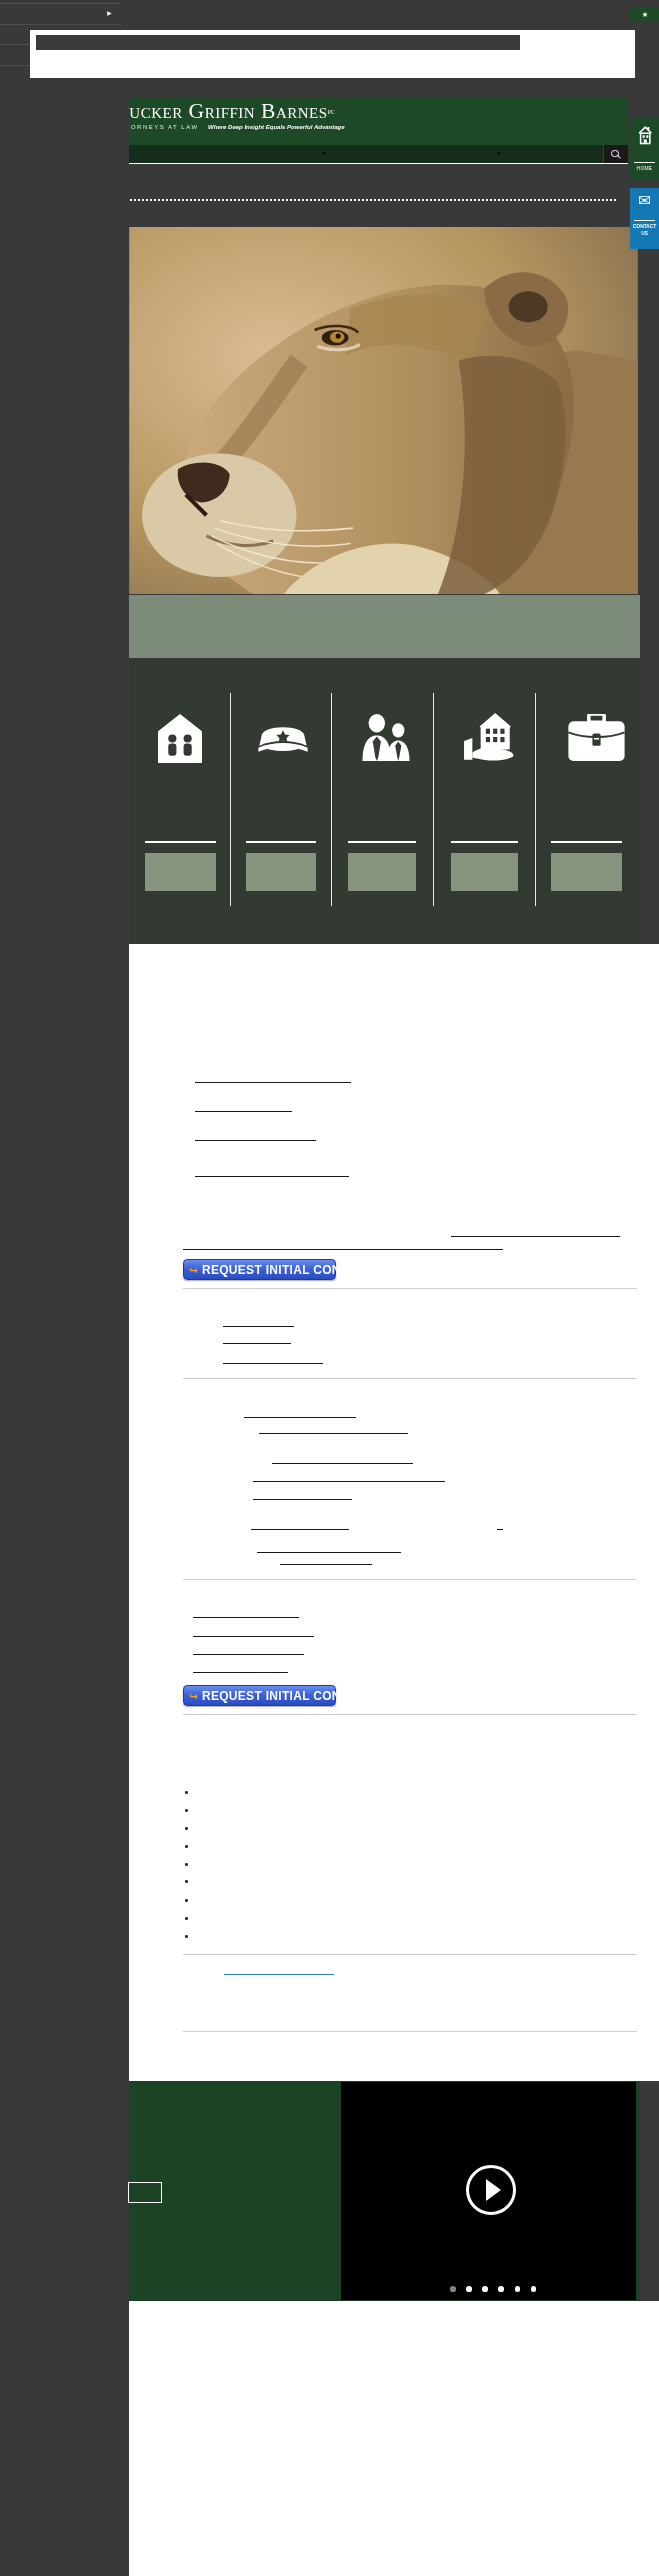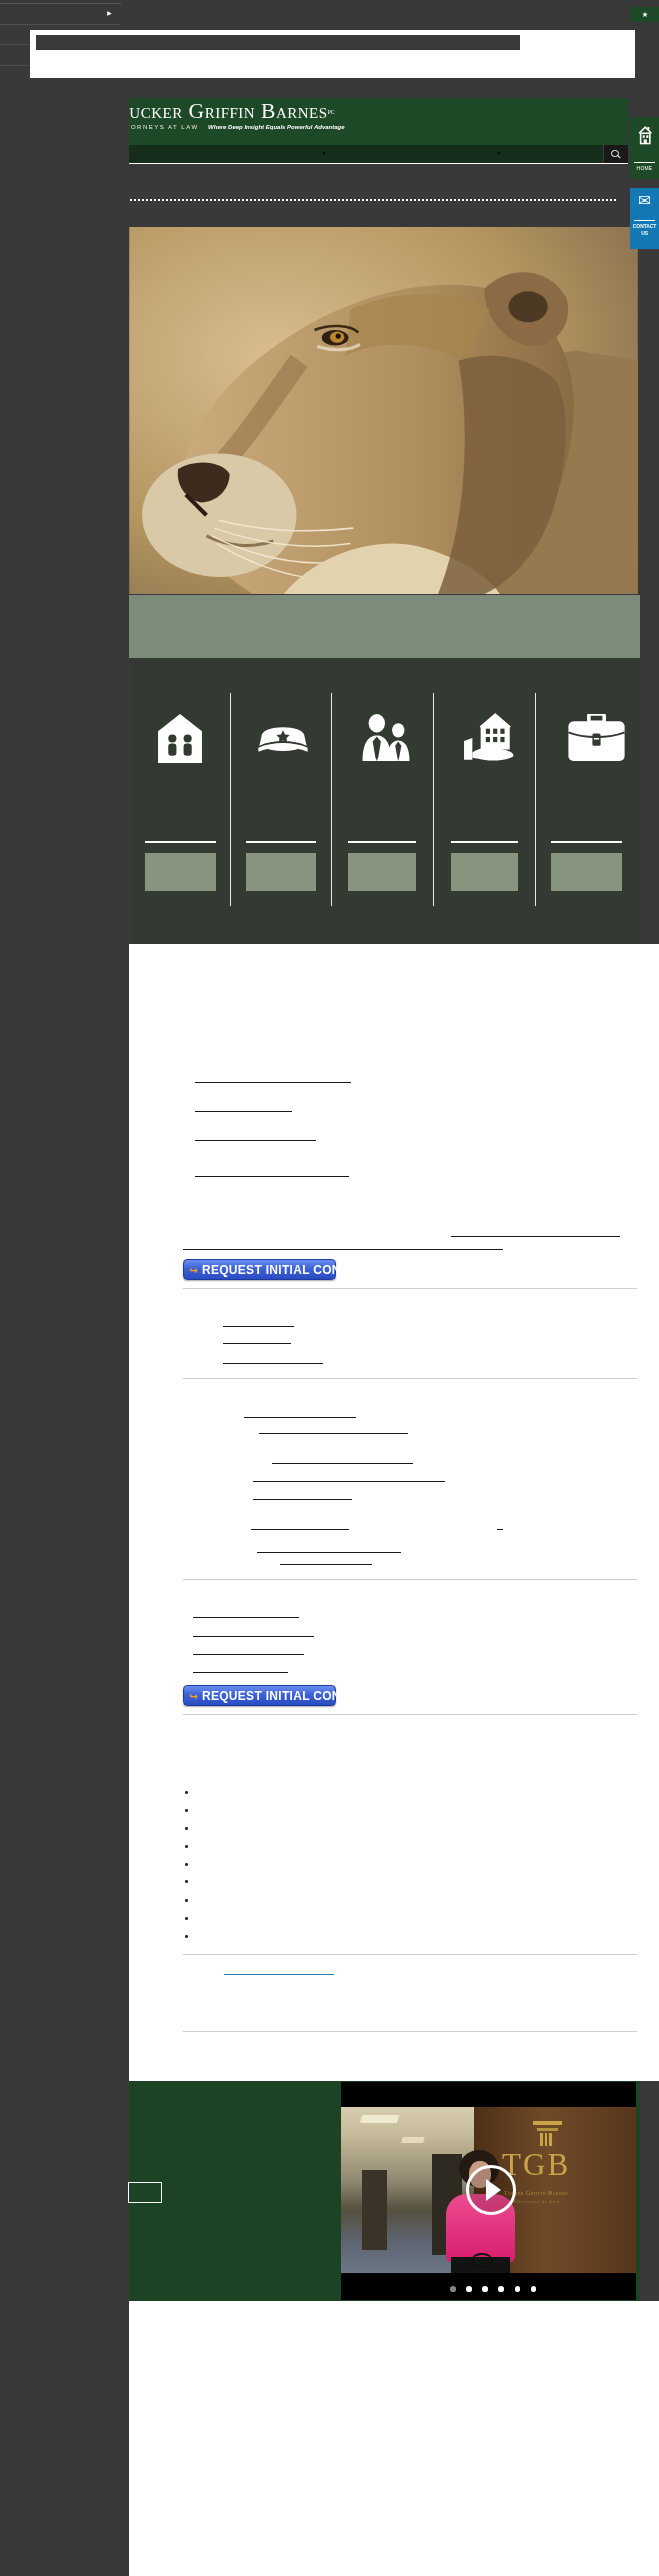--- a/index.html
+++ b/index.html
@@ -232,41 +232,20 @@
   <div class="divider" style="left:183px;top:1954px;width:454px;"></div>
 
   <div class="ul" style="left:224px;top:1974px;width:110px;background:#2e7cb5;"></div>
   <div class="divider" style="left:183px;top:2031px;width:454px;"></div>
 
   <div class="a" style="left:129px;top:2081px;width:511px;height:221px;background:#1c4323;">
     <div class="a" style="left:-1px;top:101px;width:32px;height:18.5px;border:1px solid #fff;"></div>
 
     <div class="a" style="left:212px;top:1px;width:295px;height:218px;background:#000;">
 
-      <div class="a" style="left:0;top:25px;width:295px;height:166px;overflow:hidden;">
-        <div class="a" style="left:0;top:0;width:133px;height:166px;background:linear-gradient(180deg,#d8cdb0 0%,#c3b897 18%,#8f8770 45%,#55503f 62%,#5e6573 82%,#6d7787 100%);"></div>
-        <div class="a" style="left:19.6px;top:8.2px;width:37px;height:8.2px;background:#f0ead0;transform:skewX(-18deg);"></div>
-        <div class="a" style="left:61px;top:30px;width:21.6px;height:5.7px;background:#e5dcbe;transform:skewX(-14deg);"></div>
-        <div class="a" style="left:91px;top:47px;width:30px;height:101px;background:#2e2a22;"></div>
-        <div class="a" style="left:20.6px;top:63px;width:25px;height:80px;background:#3a3428;"></div>
-        <div class="a" style="left:133px;top:0;width:162px;height:166px;background:linear-gradient(90deg,#4e3017,#6f4a28 45%,#58361c);"></div>
-
-        <div class="a" style="left:192px;top:14.4px;width:29px;height:4.1px;background:#c9a348;"></div>
-        <div class="a" style="left:196px;top:20.6px;width:20.6px;height:3.1px;background:#b5923e;"></div>
-        <div class="a" style="left:199px;top:26px;width:14.4px;height:13.4px;background:repeating-linear-gradient(90deg,#c9a348 0 2.6px,#6f4a28 2.6px 4.6px);"></div>
-        <div class="a serif" style="left:161px;top:40px;width:103px;font-size:31px;color:#c9a348;letter-spacing:2.1px;">TGB</div>
-        <div class="a serif sc" style="left:163px;top:83px;width:103px;font-size:5.7px;color:#b5923e;letter-spacing:0.5px;">Tucker Griffin Barnes</div>
-        <div class="a serif" style="left:172px;top:92px;width:103px;font-size:4.6px;font-style:italic;color:#a5843a;letter-spacing:1px;">Attorneys at Law</div>
-
-        <div class="a" style="left:118px;top:43px;width:40px;height:37px;border-radius:50%;background:#241a12;"></div>
-        <div class="a" style="left:128px;top:54px;width:21.6px;height:27px;border-radius:46%;background:#c99d85;"></div>
-        <div class="a" style="left:105px;top:87px;width:69px;height:68px;border-radius:20.6px 20.6px 5.2px 5.2px;background:linear-gradient(180deg,#ec4b8f,#d91f6f);"></div>
-        <div class="a" style="left:110px;top:150px;width:59px;height:15.5px;background:#131313;"></div>
-        <div class="a" style="left:130px;top:146px;width:17.5px;height:11.3px;border-radius:50%;border:2.6px solid #101010;background:transparent;"></div>
-      </div>
 
       <div class="a" style="left:125px;top:83px;width:44px;height:44px;border:3.1px solid #fff;border-radius:50%;background:rgba(0,0,0,0.15);">
         <span class="a" style="left:16.5px;top:10.8px;width:0;height:0;border-left:15.5px solid #fff;border-top:11.3px solid transparent;border-bottom:11.3px solid transparent;"></span>
       </div>
 
       <div class="a" style="left:109px;top:203px;white-space:nowrap;">
         <span class="dot" style="background:#7d8b7a;margin-right:8.2px;"></span>
         <span class="dot" style="background:#fff;margin-right:8.2px;"></span>
         <span class="dot" style="background:#fff;margin-right:8.2px;"></span>
         <span class="dot" style="background:#fff;margin-right:8.2px;"></span>

